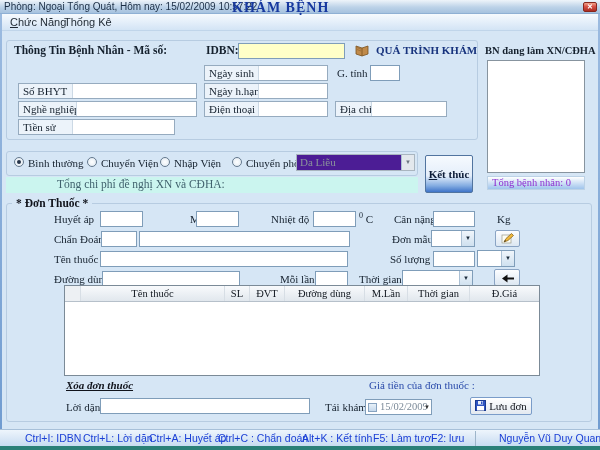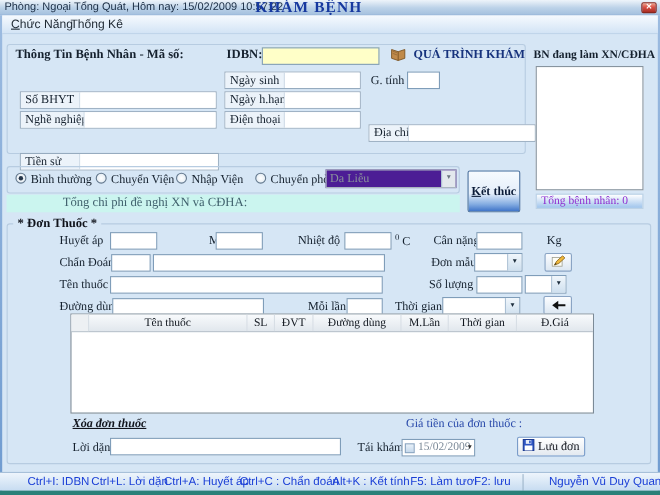--- a/index.html
+++ b/index.html
@@ -171,26 +171,26 @@
     </div>
 
   <div class="fieldbox" style="left:18px; top:101px; width:179px;">
       <div class="fl" style="width:58px;">Nghề nghiệp</div>
       <div class="fi"></div>
     </div>
   <div class="fieldbox" style="left:204px; top:101px; width:124px;">
       <div class="fl" style="width:54px;">Điện thoại</div>
       <div class="fi"></div>
     </div>
-  <div class="fieldbox" style="left:335px; top:113px; width:152px;">
+  <div class="fieldbox" style="left:335px; top:101px; width:112px;">
       <div class="fl" style="width:36px;">Địa chỉ</div>
       <div class="fi"></div>
     </div>
 
-  <div class="fieldbox" style="left:18px; top:119px; width:181px;margin-top:20px;">
+  <div class="fieldbox" style="left:18px; top:119px; width:157px;">
       <div class="fl" style="width:54px;">Tiền sử</div>
       <div class="fi"></div>
     </div>
 
   <div class="grpbox" style="left:6px; top:151px; width:412px; height:25px;"></div>
   <div class="radio sel" style="left:14px; top:157px;"></div>
   <div class="slbl" style="left:28px; top:157px;">Bình thường</div>
   <div class="radio" style="left:87px; top:157px;"></div>
   <div class="slbl" style="left:101px; top:157px;">Chuyển Viện</div>
   <div class="radio" style="left:160px; top:157px;"></div>

